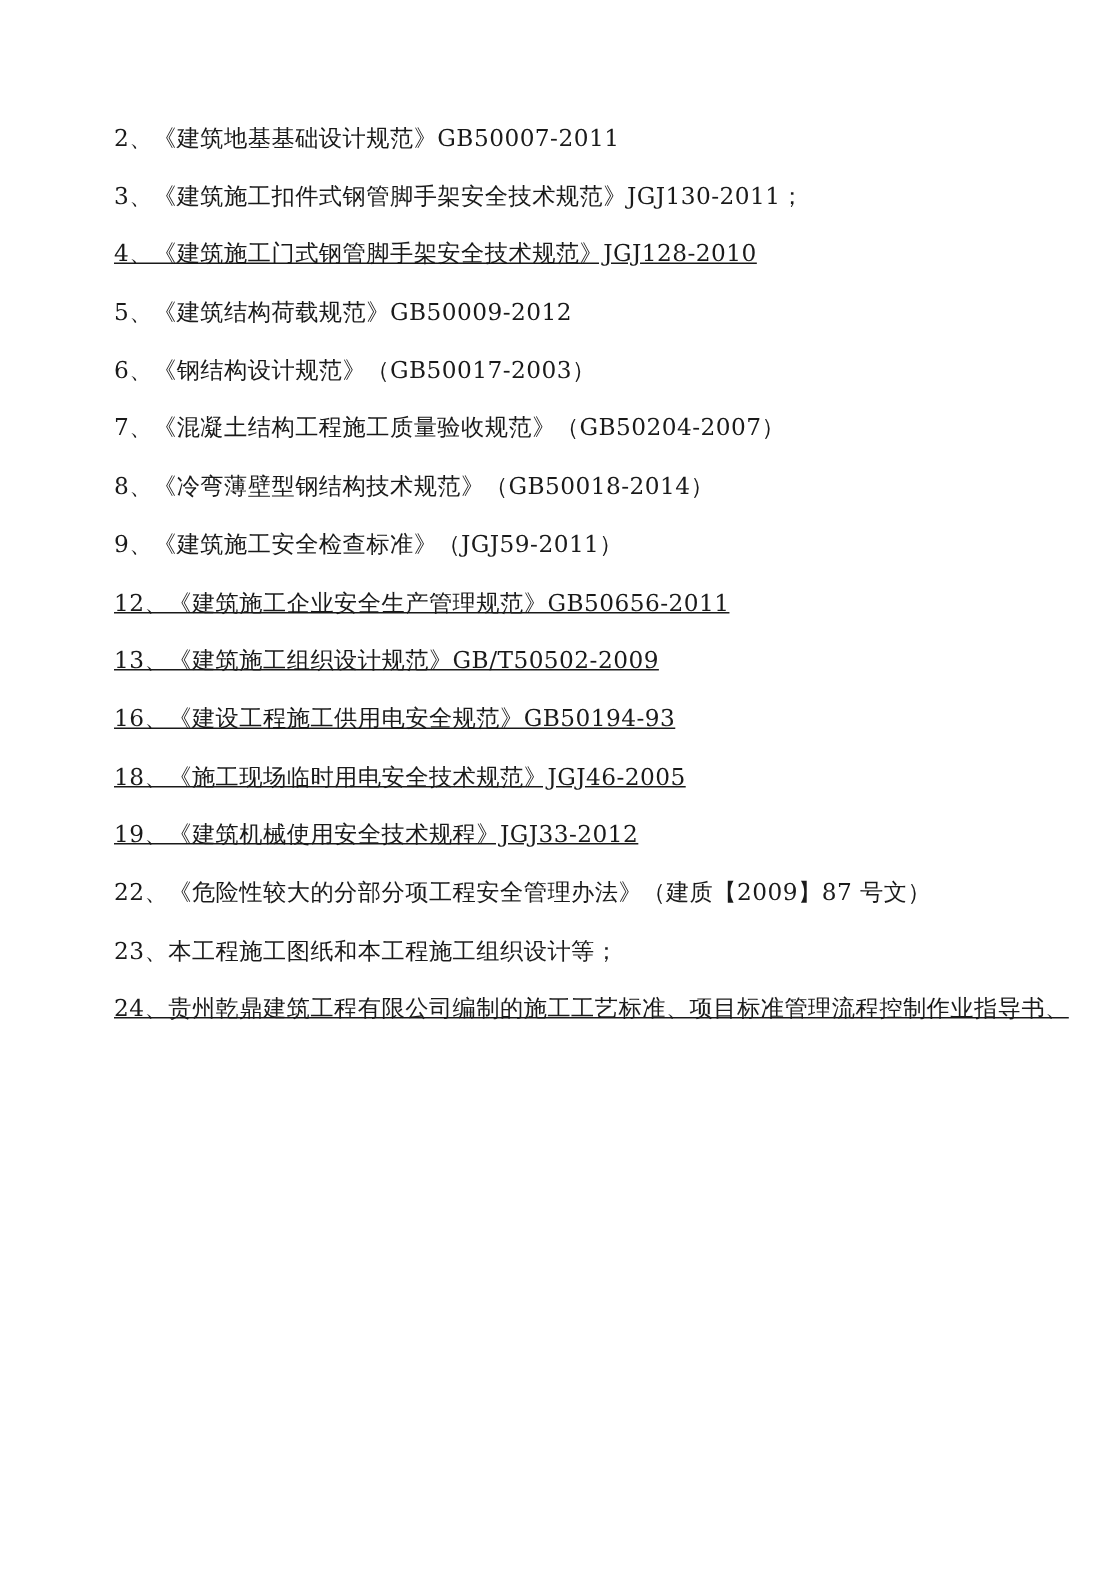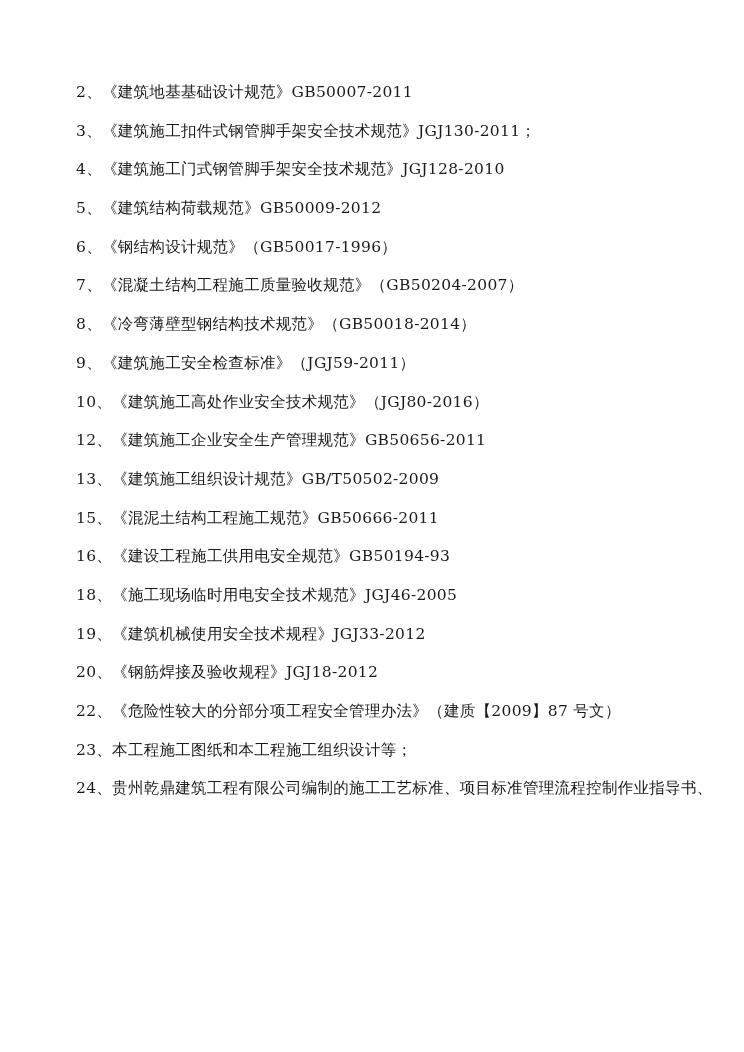--- a/index.html
+++ b/index.html
@@ -26,40 +26,38 @@
   .item {
     margin: 0 0 22.7px 3px;
     font-size: 15.5px;
     line-height: 16px;
     letter-spacing: 0.3px;
     color: #1a1a1a;
     white-space: nowrap;
     font-style: normal;
   }
   .item.indent {
+    text-decoration: underline;
   }
 </style>
 </head>
 <body style="background: rgb(255, 255, 255);">
 
 <div class="page">
   <div class="list" style="color: rgb(26, 26, 26);">
       <p class="item">2、《建筑地基基础设计规范》GB50007-2011</p>
       <p class="item">3、《建筑施工扣件式钢管脚手架安全技术规范》JGJ130-2011；</p>
       <p class="item indent">4、《建筑施工门式钢管脚手架安全技术规范》JGJ128-2010</p>
       <p class="item">5、《建筑结构荷载规范》GB50009-2012</p>
-      <p class="item">6、《钢结构设计规范》（GB50017-1996）</p>
+      <p class="item">6、《钢结构设计规范》（GB50017-2003）</p>
       <p class="item">7、《混凝土结构工程施工质量验收规范》（GB50204-2007）</p>
       <p class="item">8、《冷弯薄壁型钢结构技术规范》（GB50018-2014）</p>
       <p class="item">9、《建筑施工安全检查标准》（JGJ59-2011）</p>
-      <p class="item">10、《建筑施工高处作业安全技术规范》（JGJ80-2016）</p>
       <p class="item indent">12、《建筑施工企业安全生产管理规范》GB50656-2011</p>
       <p class="item indent">13、《建筑施工组织设计规范》GB/T50502-2009</p>
-      <p class="item indent">15、《混泥土结构工程施工规范》GB50666-2011</p>
       <p class="item indent">16、《建设工程施工供用电安全规范》GB50194-93</p>
       <p class="item indent">18、《施工现场临时用电安全技术规范》JGJ46-2005</p>
       <p class="item indent">19、《建筑机械使用安全技术规程》JGJ33-2012</p>
-      <p class="item indent">20、《钢筋焊接及验收规程》JGJ18-2012</p>
       <p class="item">22、《危险性较大的分部分项工程安全管理办法》（建质【2009】87 号文）</p>
       <p class="item">23、本工程施工图纸和本工程施工组织设计等；</p>
       <p class="item indent">24、贵州乾鼎建筑工程有限公司编制的施工工艺标准、项目标准管理流程控制作业指导书、</p>
     </div>
 </div>
 
 </body></html>

